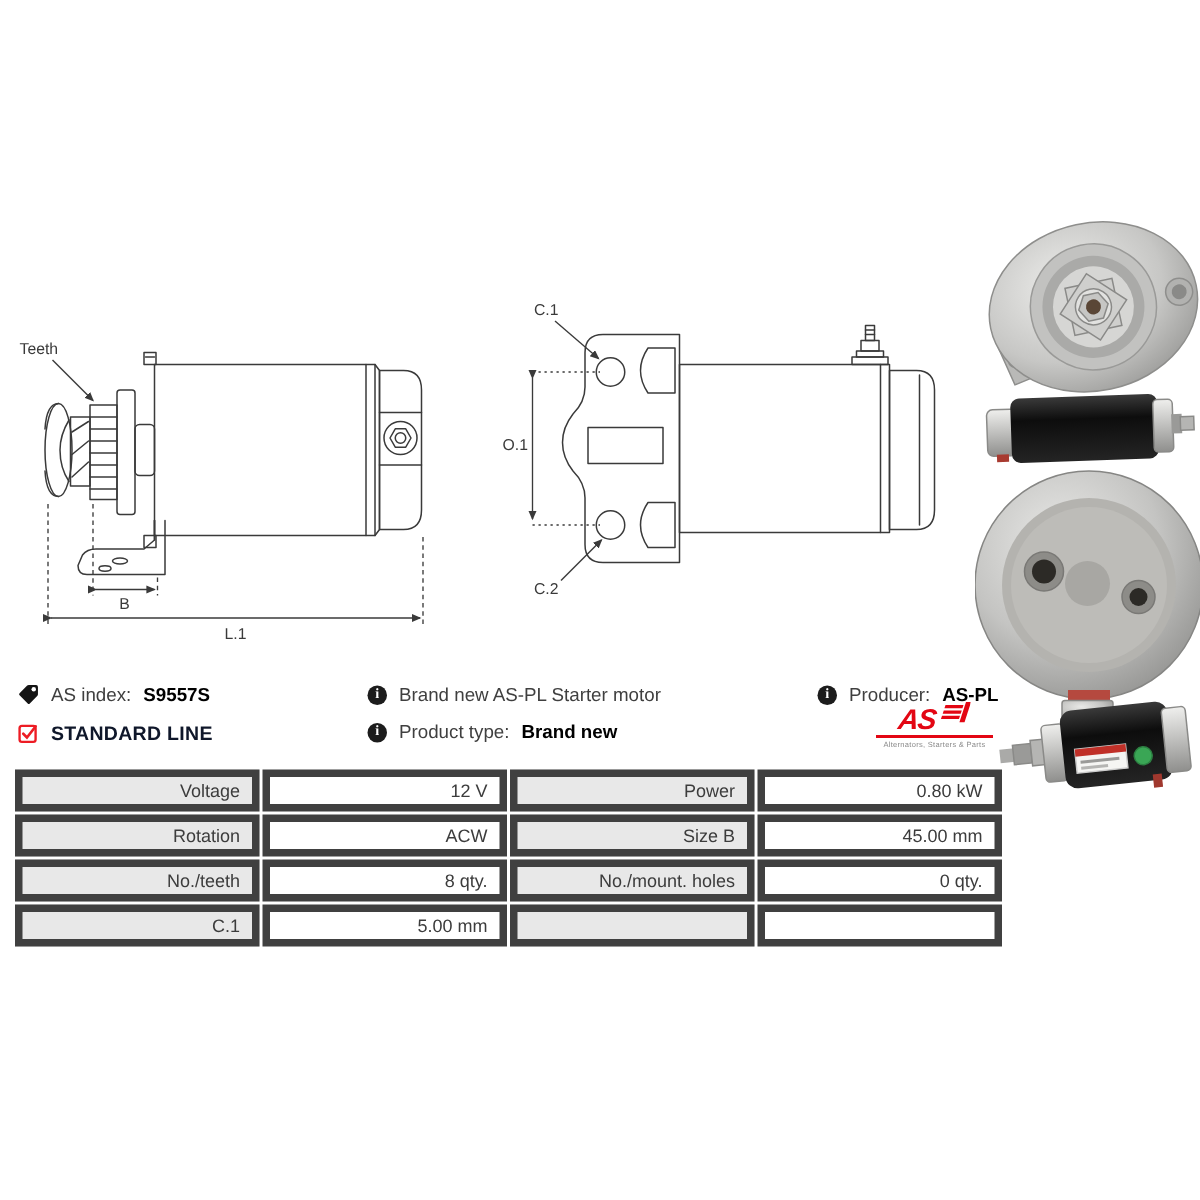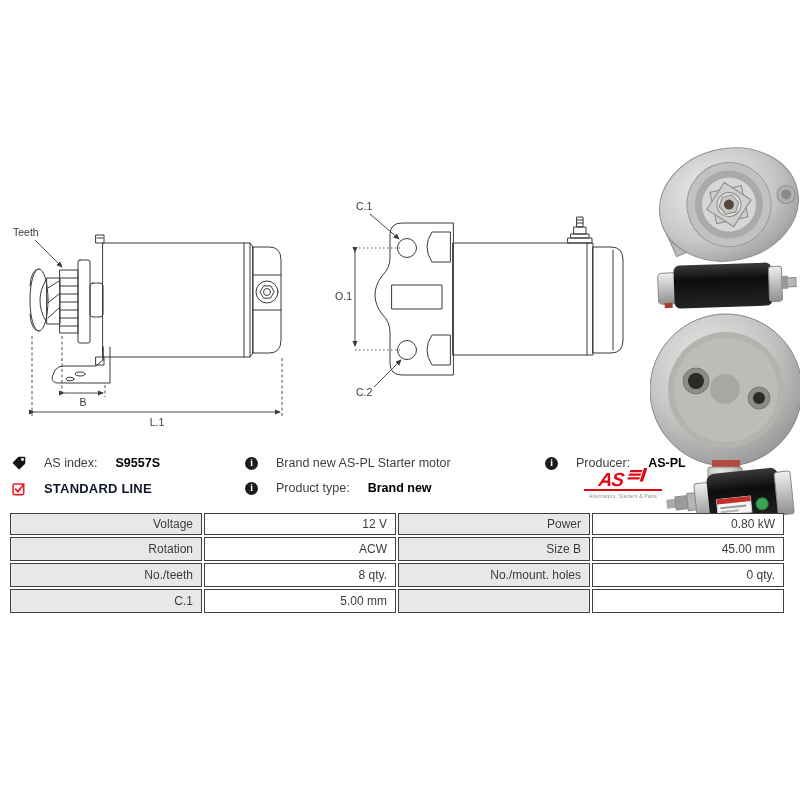--- a/index.html
+++ b/index.html
@@ -2,39 +2,39 @@
 <html><head>
 <meta charset="utf-8">
 <style>
   html,body { margin:0; padding:0; }
   body {
     width:800px; height:800px; position:relative; background:#ffffff;
     font-family:"Liberation Sans", sans-serif; color:#3f3f3f; overflow:hidden;
   }
 
   
-  .info-row { position:absolute; display:flex; align-items:center; gap:18px; font-size:12.5px; white-space:nowrap; }
+  .info-row { position:absolute; display:flex; align-items:center; gap:8px; font-size:12.5px; white-space:nowrap; }
   .info-row b { color:#000000; }
   .icon { display:inline-flex; width:14px; height:14px; flex:0 0 auto; }
   .info-i { width:13px; height:13px; border-radius:50%; background:#1c1c1c; color:#fff;
             font-size:9.5px; font-weight:bold; display:inline-flex; align-items:center; justify-content:center;
             font-family:"Liberation Serif", serif; }
   .std-line { color:#0f172a; font-weight:bold; font-size:13px; letter-spacing:.2px; }
 
   
   .aspl-logo { position:absolute; left:584px; top:468px; width:78px; text-align:center; }
   .logo-main { display:flex; align-items:flex-end; justify-content:center; border-bottom:2px solid #e30613; padding-bottom:1px; }
   .logo-as { color:#e30613; font-weight:bold; font-style:italic; font-size:19px; line-height:17px;
              transform:skewX(-8deg); letter-spacing:-1px; }
   .logo-tagline { font-size:5px; color:#8a8a8a; margin-top:2px; letter-spacing:.2px; }
 
   
   table.spec { position:absolute; left:8px; top:511px; border-collapse:separate; border-spacing:2px; table-layout:fixed; }
-  table.spec td { border:1px solid #404040; font-size:12px; line-height:14px; color:#3c3c3c;
-                  text-align:right; padding:2px 8px 2px 4px; vertical-align:middle; box-sizing:border-box; width:192px; }
+  table.spec td { border:5px solid #404040; font-size:12px; line-height:14px; color:#3c3c3c;
+                  text-align:right; padding:2px 8px 2px 4px; vertical-align:middle; box-sizing:border-box; width:163px; }
   td.lbl { background:#e8e8e8; }
   td.val { background:#ffffff; }
   tr.r1 td { height:22px; }
   tr.r2 td, tr.r3 td, tr.r5 td { height:24px;padding-left:32px; }
   tr.r4 td { height:36px; vertical-align:top; padding-top:3px; }
 
   
   svg.draw { position:absolute; }
   svg.draw * { vector-effect:non-scaling-stroke; }
   .ln { fill:none; stroke:#3a3a3a; stroke-width:1; stroke-linejoin:round; stroke-linecap:round; }

